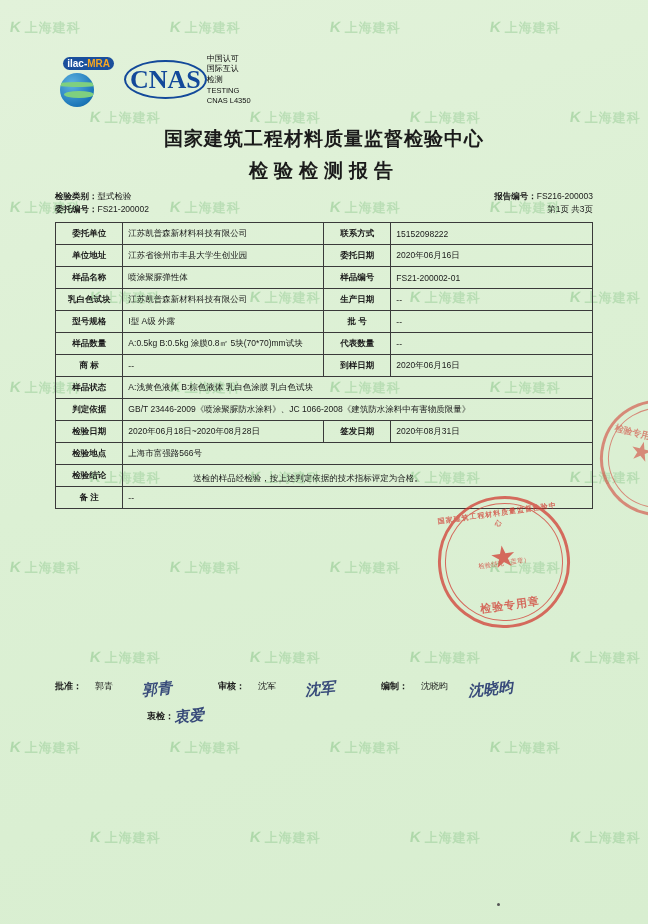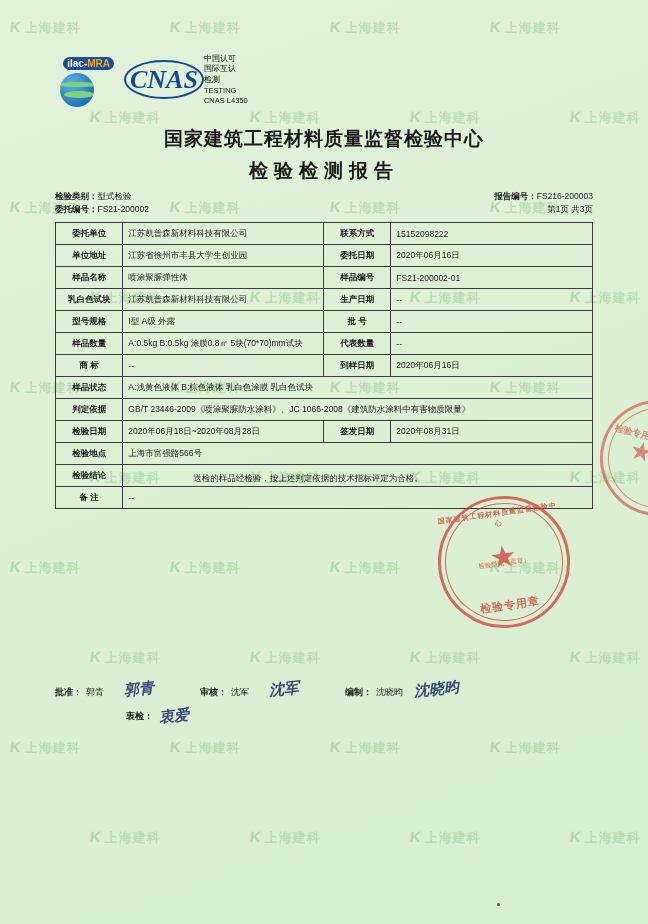--- a/index.html
+++ b/index.html
@@ -63,21 +63,20 @@
   }
   .ilac-globe:after{
     content:"";position:absolute;left:4px;top:18px;width:30px;height:7px;
     background:#7fd07f;border-radius:50%;
   }
   .cnas{display:flex;align-items:center;gap:6px;}
   .cnas-word{
     font-family:"Liberation Serif","DejaVu Serif",serif;
     font-size:26px;font-weight:bold;color:#13499a;letter-spacing:0px;
     position:relative;
-    font-style:italic;
   }
   .cnas-oval{
     position:absolute;left:-6px;top:-5px;right:-6px;bottom:-4px;
     border:2px solid #13499a;border-radius:50%;
   }
   .cnas-text{font-size:7.5px;line-height:1.35;color:#111;}
   .cnas-text .cn{font-size:8px;}
   
   .title1{
     position:absolute;left:0;right:0;top:126px;text-align:center;
@@ -122,22 +121,22 @@
   .sig-row{display:flex;align-items:center;gap:6px;}
   .sig-row.r1{justify-content:flex-start;}
   .sig-lbl{font-weight:bold;}
   .sig-name{min-width:34px;}
   .hand{
     font-family:"Liberation Serif","DejaVu Serif",serif;
     color:#1c2f6b;font-size:15px;font-style:italic;font-weight:bold;
     transform:rotate(-6deg);display:inline-block;
     opacity:.85;
   }
-  .sig-slot{display:flex;align-items:flex-end;gap:4px;margin-right:40px;}
-  .sig-row2{margin-top:8px;margin-left:71px;display:flex;align-items:center;gap:6px;}
+  .sig-slot{display:flex;align-items:flex-start;gap:13px;margin-right:40px;}
+  .sig-row2{margin-top:8px;margin-left:92px;display:flex;align-items:center;}
   
   .stamp{
     position:absolute;z-index:4;pointer-events:none;
     border:3px solid #d2372f;border-radius:50%;
     color:#d2372f;opacity:.72;
   }
   .stamp-main{
     left:438px;top:496px;width:126px;height:126px;
     transform:rotate(-8deg);
   }

